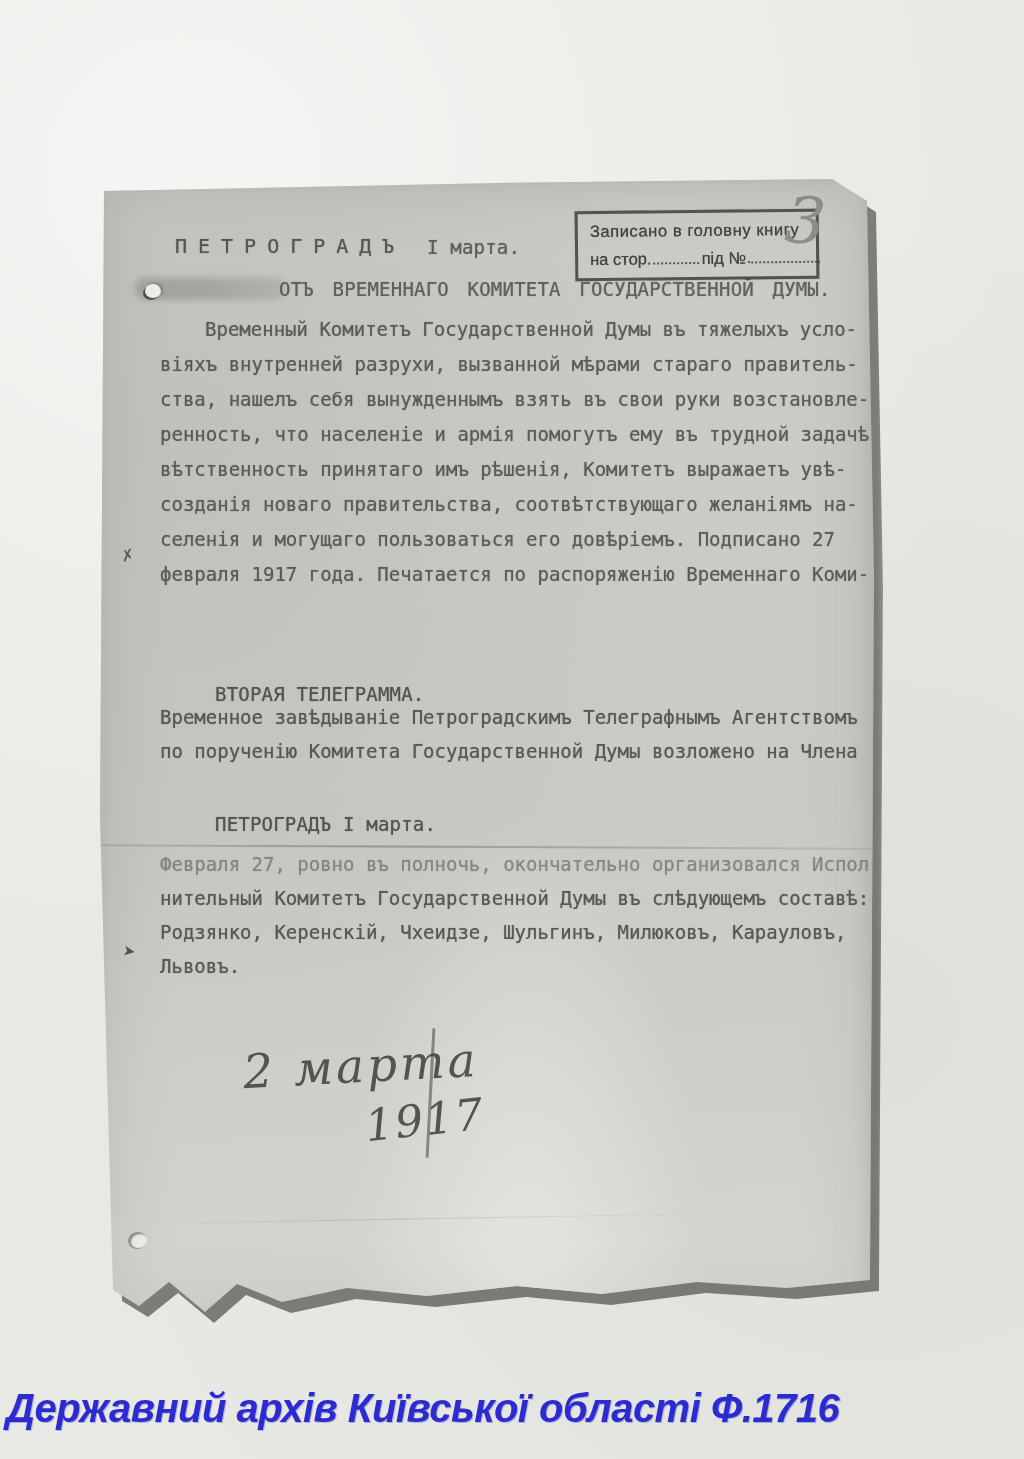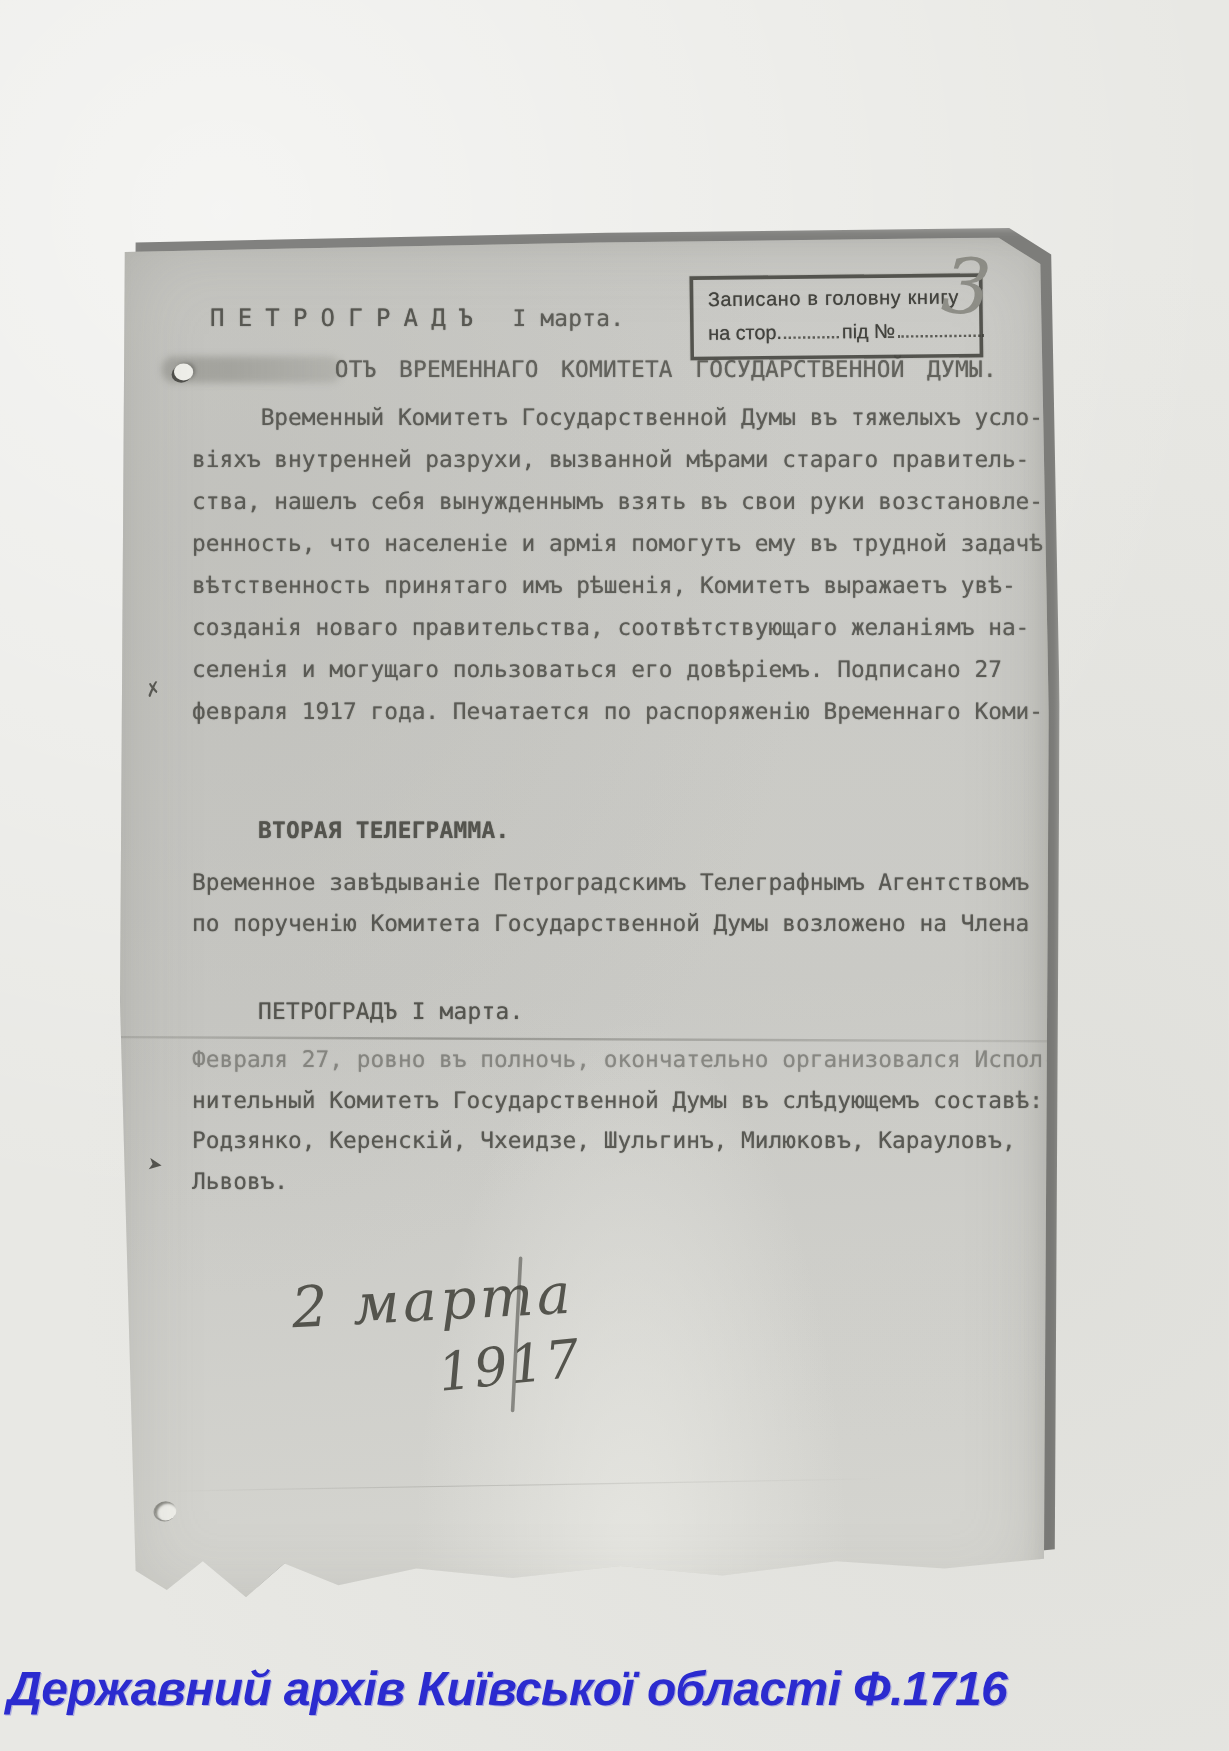--- a/index.html
+++ b/index.html
@@ -18,21 +18,20 @@
     clip-path:polygon(7px 15px,400px 7px,735px 3px,770px 25px,777px 400px,773px 1104px,690px 1112px,600px 1106px,505px 1118px,420px 1110px,330px 1120px,250px 1112px,185px 1126px,140px 1108px,108px 1136px,72px 1106px,42px 1130px,16px 1114px,3px 640px);
   }
   .paper{
     position:absolute;left:97px;top:176px;width:780px;height:1148px;
     background:
       radial-gradient(ellipse at 55% 99%, rgba(232,232,227,.9) 0%, rgba(232,232,227,0) 30%),
       radial-gradient(ellipse at 12% 22%, rgba(186,186,181,.55), transparent 50%),
       radial-gradient(ellipse at 80% 45%, rgba(205,205,200,.5), transparent 55%),
       linear-gradient(176deg,#cbcbc7 0%, #c8c8c4 55%, #d6d6d1 100%);
     clip-path:polygon(7px 15px,400px 7px,735px 3px,770px 25px,777px 400px,773px 1104px,690px 1112px,600px 1106px,505px 1118px,420px 1110px,330px 1120px,250px 1112px,185px 1126px,140px 1108px,108px 1136px,72px 1106px,42px 1130px,16px 1114px,3px 640px);
-    margin-top:19px;
   }
   .paper::after{
     content:"";position:absolute;inset:0;pointer-events:none;
     box-shadow:inset 0 0 70px rgba(110,110,104,.28), inset -6px 0 18px rgba(120,120,114,.22);
   }
   .tw{ 
     position:absolute;color:#45453f;font-size:19px;white-space:nowrap;
     text-shadow:0 0 1px rgba(66,66,60,.8);
     letter-spacing:.2px;
   }
@@ -41,28 +40,28 @@
   .doc-title{left:182px;top:102px;font-size:19px;word-spacing:7px;opacity:.78;filter:blur(.2px);}
   .ink-smudge{
     position:absolute;left:38px;top:102px;width:150px;height:22px;border-radius:10px;
     background:linear-gradient(90deg, rgba(105,105,98,.35), rgba(125,125,118,.45) 40%, rgba(140,140,132,.3));
     filter:blur(3px);
   }
   .para{position:absolute;}
   .para .line{white-space:nowrap;color:#45453f;font-size:19px;text-shadow:0 0 1px rgba(66,66,60,.75);}
   .t1{left:63px;top:136px;}
   .t1 .line{line-height:35px;opacity:.82;}
-  .t1 .line:first-child{padding-left:45px;text-align:right;}
+  .t1 .line:first-child{padding-left:45px;}
   .t2{left:63px;top:524px;}
   .t2 .line{line-height:34px;opacity:.85;}
   .t3{left:63px;top:671px;}
   .t3 .line{line-height:34px;opacity:.85;}
   .t3 .line:first-child{opacity:.5;filter:blur(.4px);}
   .sub-heading{position:absolute;left:118px;font-size:19px;opacity:.88;}
-  .h-second{top:486px;font-weight:bold;}
+  .h-second{top:507px;}
   .h-petrograd2{top:637px;}
   .stamp{
     position:absolute;left:478px;top:34px;width:216px;padding:8px 10px 9px 12px;
     border:3px solid rgba(62,62,56,.85);
     transform:rotate(-.6deg);
     font-family:"Liberation Sans", sans-serif;color:#43433e;
     box-shadow:0 0 1px rgba(62,62,56,.5);
   }
   .stamp .s-line1{font-size:16.5px;letter-spacing:.6px;white-space:nowrap;text-shadow:0 0 .7px rgba(62,62,56,.8);}
   .stamp .s-line2{font-size:16.5px;margin-top:9px;white-space:nowrap;text-shadow:0 0 .7px rgba(62,62,56,.8);}

